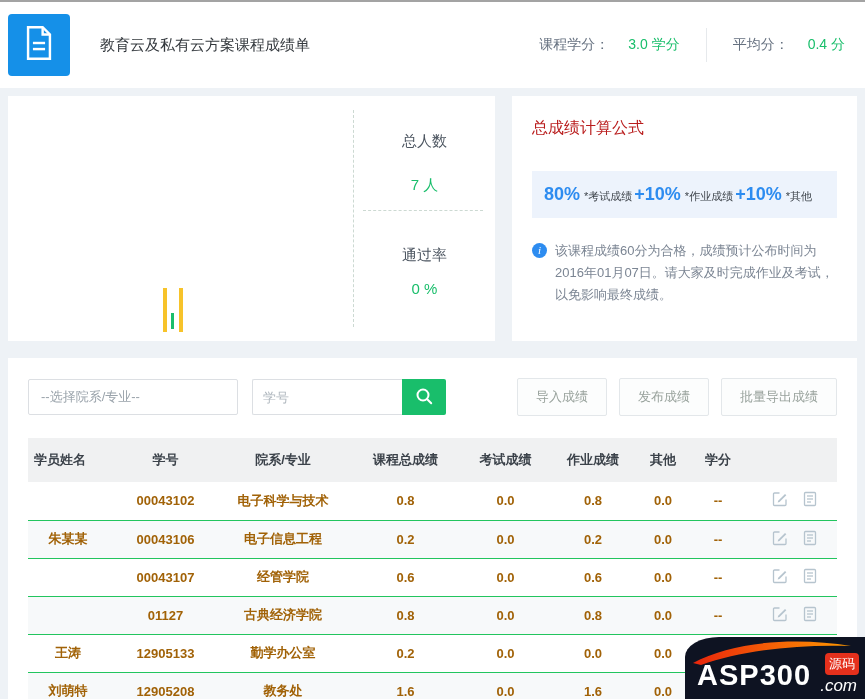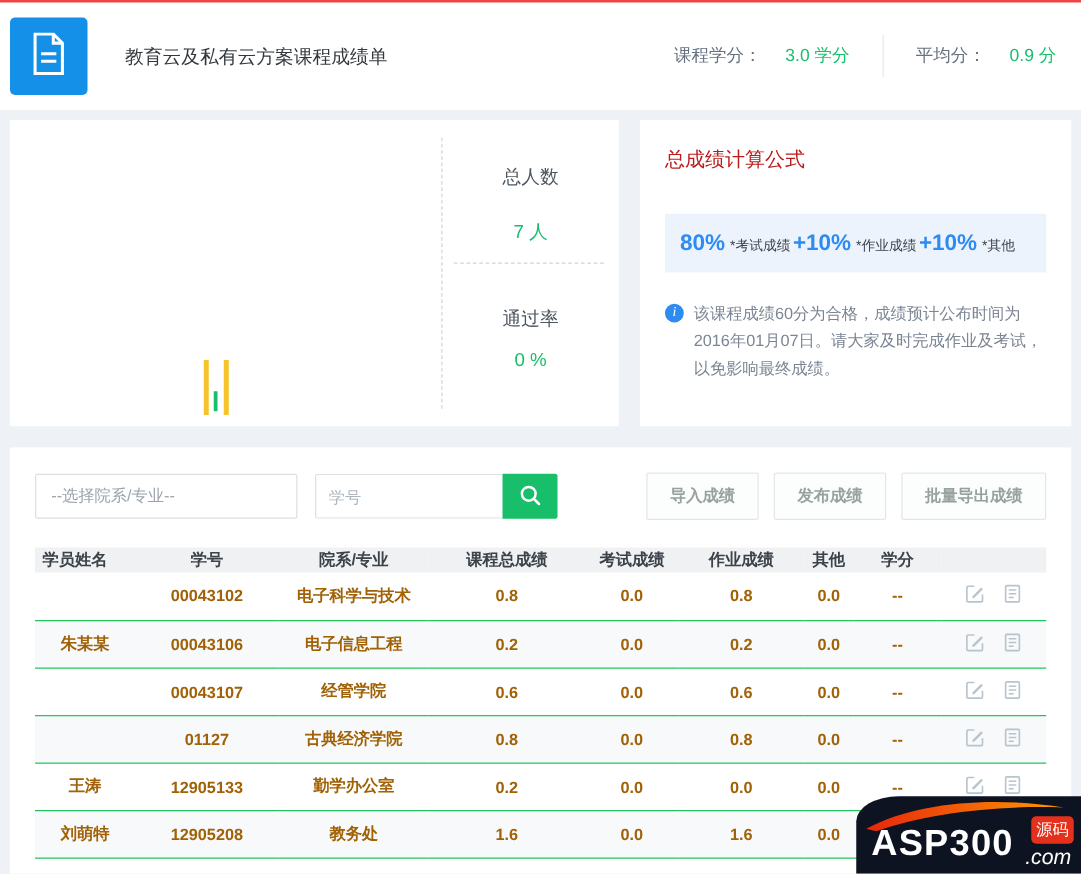--- a/index.html
+++ b/index.html
@@ -8,21 +8,21 @@
     position:relative;
     overflow:hidden;
     background:#eef2f6;
     font-family:"Liberation Sans","DejaVu Sans",sans-serif;
     color:#333;
   }
 
   
   .topbar {
     height:88px; background:#fff;
-    border-top:2px solid #ef4444;
+    border-top:2px solid #a3a3a3;
     display:flex; align-items:center;
     padding:0 20px 0 8px;
   }
   .app-icon {
     width:62px; height:62px; background:#1590e8; border-radius:4px;
     display:flex; align-items:center; justify-content:center; flex-shrink:0;
   }
   .page-title { margin-left:30px; font-size:15px; color:#33383d; }
   .head-stats { margin-left:auto; display:flex; align-items:center; font-size:14px; color:#667180; }
   .head-stats .green { color:#19be6b; margin-left:19px; }
@@ -87,26 +87,26 @@
     outline:none;
   }
   .sid-input::placeholder { color:#aeb6bd; }
   .search-btn {
     width:44px; height:36px; background:#19be6b; border:none; border-radius:0 2px 2px 0;
     display:flex; align-items:center; justify-content:center; cursor:pointer;
   }
   .tool-spacer { flex:1; }
   .tool-btn {
     height:38px; padding:0 18px; margin-left:12px; background:#fcfdfd;
-    border:1px solid #e3e7ea; border-radius:2px; color:#98a29c; font-size:13px; cursor:pointer;font-weight:bold;
+    border:1px solid #e3e7ea; border-radius:2px; color:#98a29c; font-size:13px; cursor:pointer;
   }
 
   table.grades { margin-top:22px; width:809px; border-collapse:collapse; table-layout:fixed; font-size:13px; }
   .grades thead th {
-    background:#f0f1f2; height:20px; font-weight:bold; color:#3b424a; text-align:center;
+    background:#f0f1f2; height:44px; font-weight:bold; color:#3b424a; text-align:center;
   }
   .grades thead th:first-child { text-align:left; padding-left:6px; }
   .grades tbody td {
     height:38px; text-align:center; color:#a16207; border-bottom:1px solid #22c55e;font-weight:bold;
   }
   .grades tbody tr.alt { background:#f7f9fa; }
   .cell-credit { color:#9aa2aa; }
   .ops { display:inline-flex; gap:14px; align-items:center; }
   .op-icon { color:#b6c4ce; cursor:pointer; display:inline-flex; }
 
@@ -139,21 +139,21 @@
         <line x1="7" y1="19" x2="17" y2="19" stroke="#fff" stroke-width="2"></line>
       </svg>
     </span>
   </div>
   <div class="page-title">教育云及私有云方案课程成绩单</div>
   <div class="head-stats">
     <span>课程学分：</span>
     <span class="green">3.0 学分</span>
     <span class="vsep"></span>
     <span>平均分：</span>
-    <span class="green">0.9 分</span>
+    <span class="green">0.4 分</span>
   </div>
 </div>
 
 <div class="content">
 
   <div class="row1">
     <div class="card card-left">
       <div class="stub">
         <div class="chan"></div>
           <div class="bar-l"></div>

